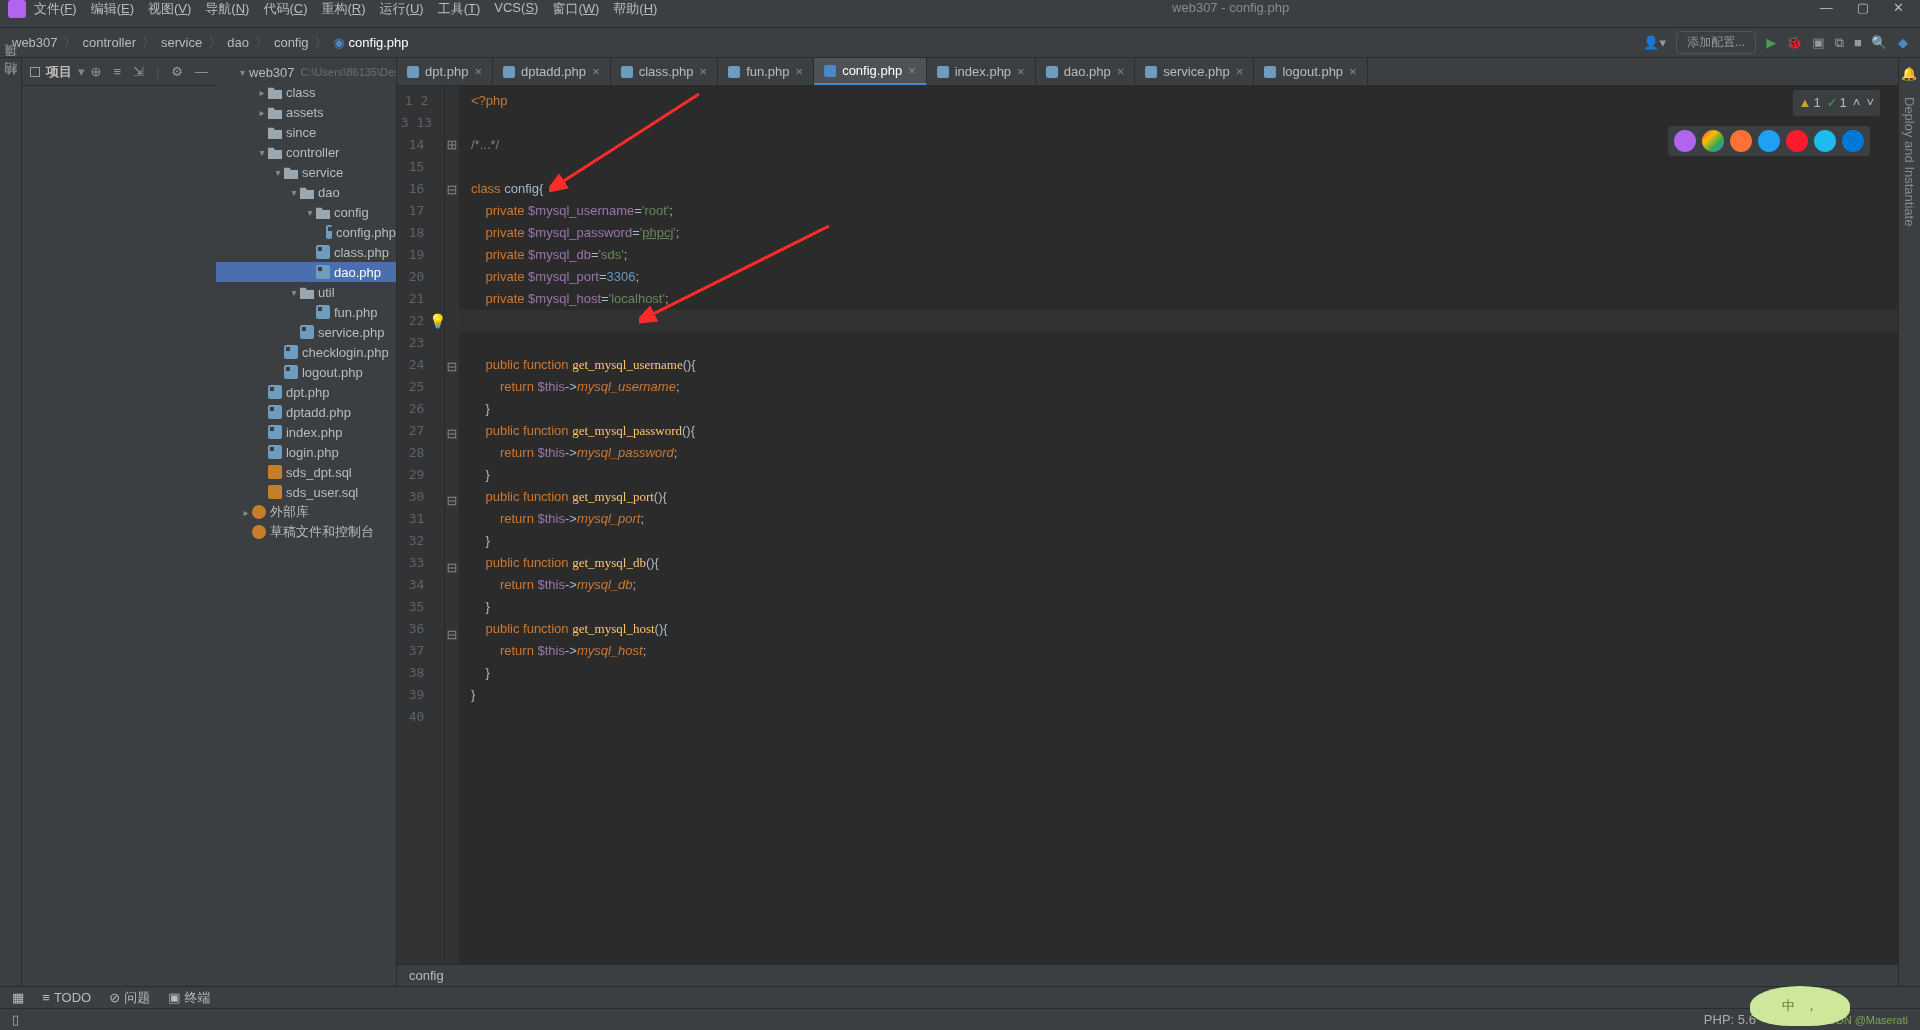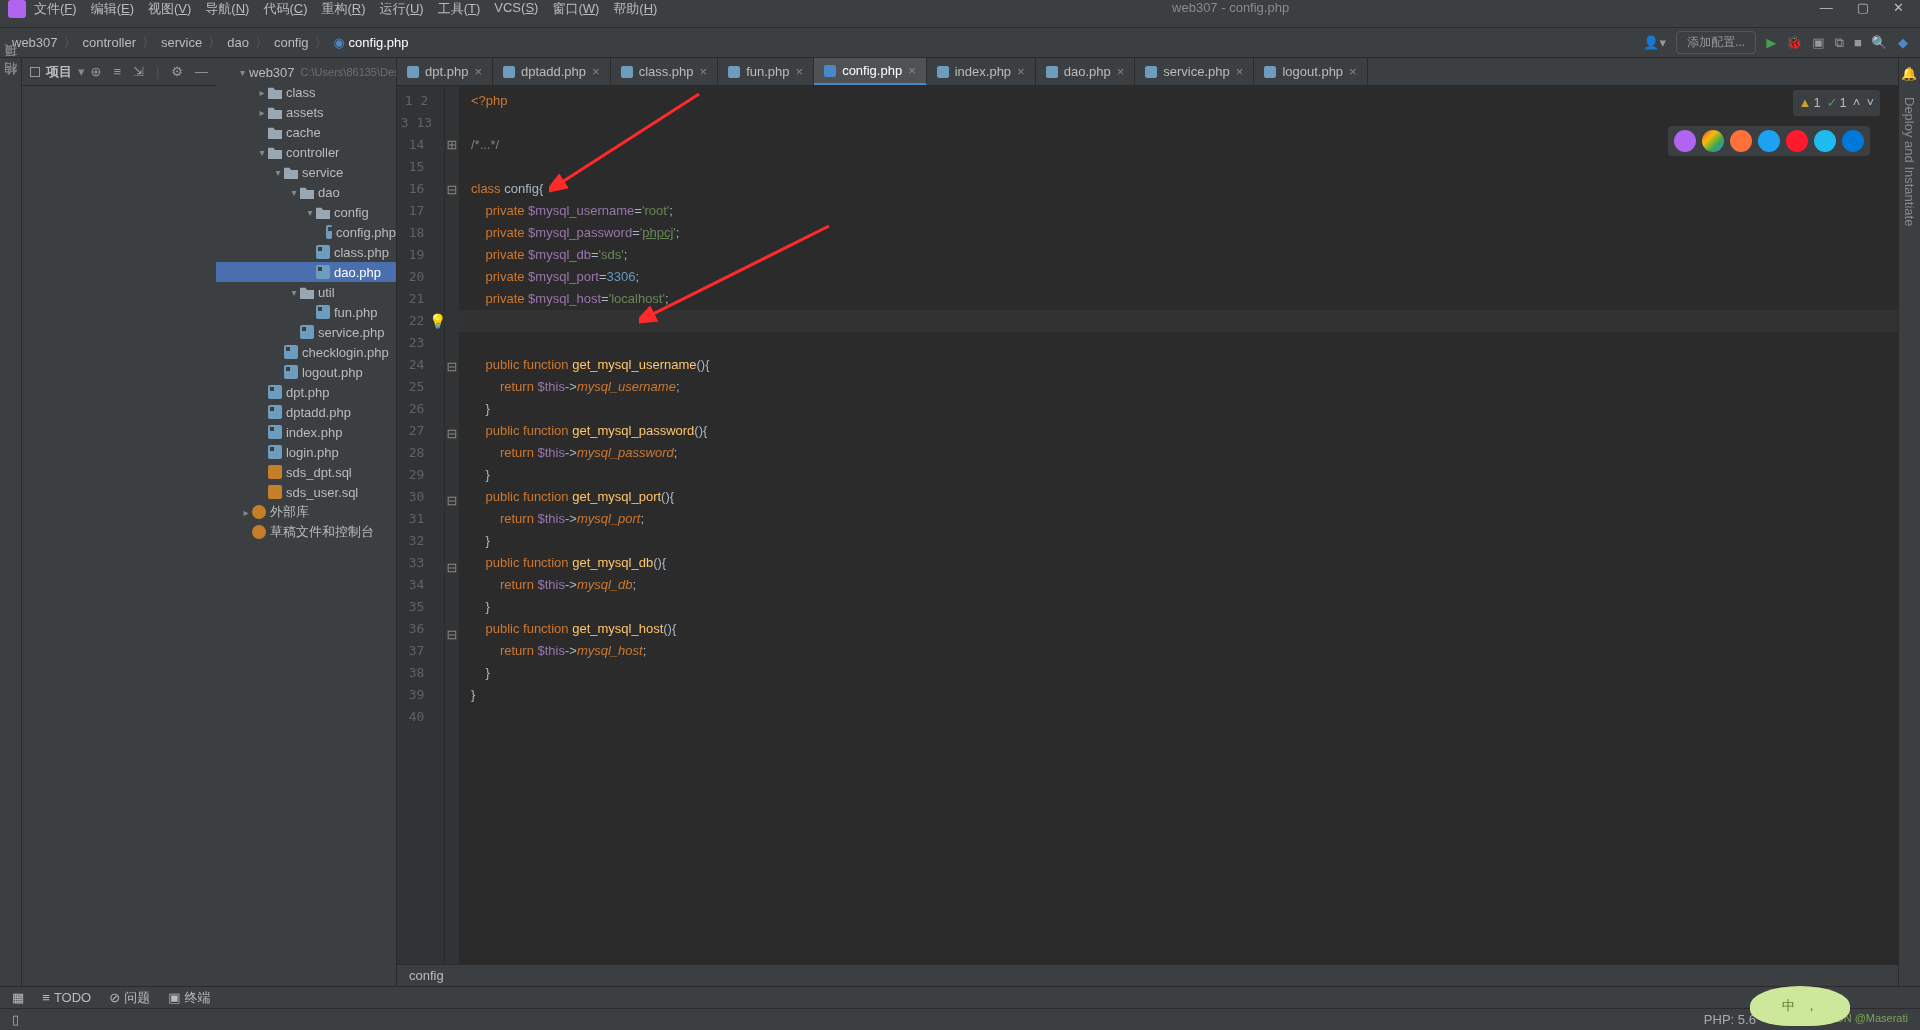--- a/index.html
+++ b/index.html
@@ -46,37 +46,37 @@
 .tab .close { color:#888; }
 .tab .ficon { width:12px;height:12px;display:inline-block;background:#6e9cbe;border-radius:2px; }
 .tab.active .ficon{ background:#4a88c7;}
 .editorbody { flex:1; display:flex; position:relative; }
 .gutter { width:48px; background:#313335; text-align:center; padding:4px 8px 4px 0; color:#606366; font-family:Consolas,monospace; font-size:13px; line-height:22px; border-right:1px solid #2b2b2b;}
 .code { flex:1; padding:4px 0 4px 12px; font-family:Consolas,monospace; font-size:14px; line-height:22px; white-space:pre; position:relative; }
 .code .hl-line { position:absolute; left:0; right:0; height:22px; background:#323232; }
 .inspect { position:absolute; top:4px; right:18px; display:flex; gap:6px; align-items:center; font-size:12px; color:#bbb; background:#3c3f41; padding:2px 6px; border-radius:3px; }
 .inspect .warn::before{content:"▲";color:#c9a227;margin-right:2px;}
 .inspect .ok::before{content:"✓";color:#499c54;margin-right:2px;}
-.k-key{color:#cc7832;} .k-var{color:#9876aa;} .k-str{color:#6a8759;} .k-num{color:#6897bb;} .k-fn{color:#ffc66d;} .k-doc{color:#808080;} .k-cls{color:#a9b7c6;} .k-field{color:#cc7832;font-style:italic;}
+.k-key{color:#cc7832;} .k-var{color:#9876aa;} .k-str{color:#6a8759;} .k-num{color:#6897bb;} .k-fn{color:#ffc66d;font-family:Liberation Serif, serif;} .k-doc{color:#808080;} .k-cls{color:#a9b7c6;} .k-field{color:#cc7832;font-style:italic;}
 .code .u { text-decoration:underline; }
 .code .cur-var{ background:#45322b; }
 .foldcol { width:14px; background:#313335; padding-top:4px; line-height:22px; text-align:center; color:#555; font-size:10px;}
 .foldcol .m{color:#888;}
 .bulb{position:absolute;left:-30px;top:calc(22px*10 + 4px);color:#ffc66d;font-size:14px;}
 .arrow1, .arrow2 { position:absolute; pointer-events:none; }
 .crumbbar { height:22px; background:#3c3f41; border-top:1px solid #2b2b2b; display:flex; align-items:center; padding:0 12px; color:#bbb; font-size:12px; }
 .browsers { position:absolute; top:40px; right:28px; display:flex; gap:6px; background:#3c3f41; padding:4px 6px; border-radius:4px; }
 .browsers span{ width:22px;height:22px;border-radius:50%;display:inline-block;}
 .b1{background:#b064f0;} .b2{background:linear-gradient(135deg,#ea4335,#fbbc05,#34a853,#4285f4);} .b3{background:#ff7139;} .b4{background:#1da1f2;} .b5{background:#ff1b2d;} .b6{background:#1ebbee;} .b7{background:#0078d7;border-radius:4px;}
 .rightstrip{width:22px;background:#3c3f41;border-left:1px solid #2b2b2b;display:flex;flex-direction:column;align-items:center;gap:16px;padding-top:8px;color:#8a8a8a;font-size:11px;}
 .rightstrip .v{writing-mode:vertical-rl;}
 .bottombar1{height:22px;background:#3c3f41;border-top:1px solid #2b2b2b;display:flex;align-items:center;gap:18px;padding:0 12px;color:#bbb;font-size:12px;}
 .bottombar1 .item{display:flex;align-items:center;gap:4px;}
 .statusbar{height:22px;background:#3c3f41;border-top:1px solid #2b2b2b;display:flex;align-items:center;padding:0 12px;color:#aaa;font-size:12px;}
-.statusbar .right{margin-left:auto;display:flex;gap:16px;align-items:flex-start;}
+.statusbar .right{margin-left:auto;display:flex;gap:16px;align-items:center;}
 .statusbar .wm{color:#7aa35a;font-size:11px;}
 .imeblob{position:fixed;right:70px;bottom:4px;width:100px;height:40px;background:#cde89b;border-radius:50% 50% 40% 40%;display:flex;align-items:center;justify-content:center;gap:10px;color:#5a7c2f;font-size:14px;}
 </style>
 </head>
 <body>
 
 <div class="titlebar">
   <span class="logo"></span>
   <div class="menu" id="main-menu">
       <span>文件(<u>F</u>)</span>
@@ -160,21 +160,21 @@
           <span>class</span>
         </div>
         <div class="row" style="padding-left:40px">
           <span class="arrow">▸</span>
           <span class="ic folder"></span>
           <span>assets</span>
         </div>
         <div class="row" style="padding-left:40px">
           <span class="arrow">&nbsp;</span>
           <span class="ic folder"></span>
-          <span>cache</span>
+          <span>since</span>
         </div>
         <div class="row" style="padding-left:40px">
           <span class="arrow">▾</span>
           <span class="ic folder"></span>
           <span>controller</span>
         </div>
         <div class="row" style="padding-left:56px">
           <span class="arrow">▾</span>
           <span class="ic folder"></span>
           <span>service</span>

